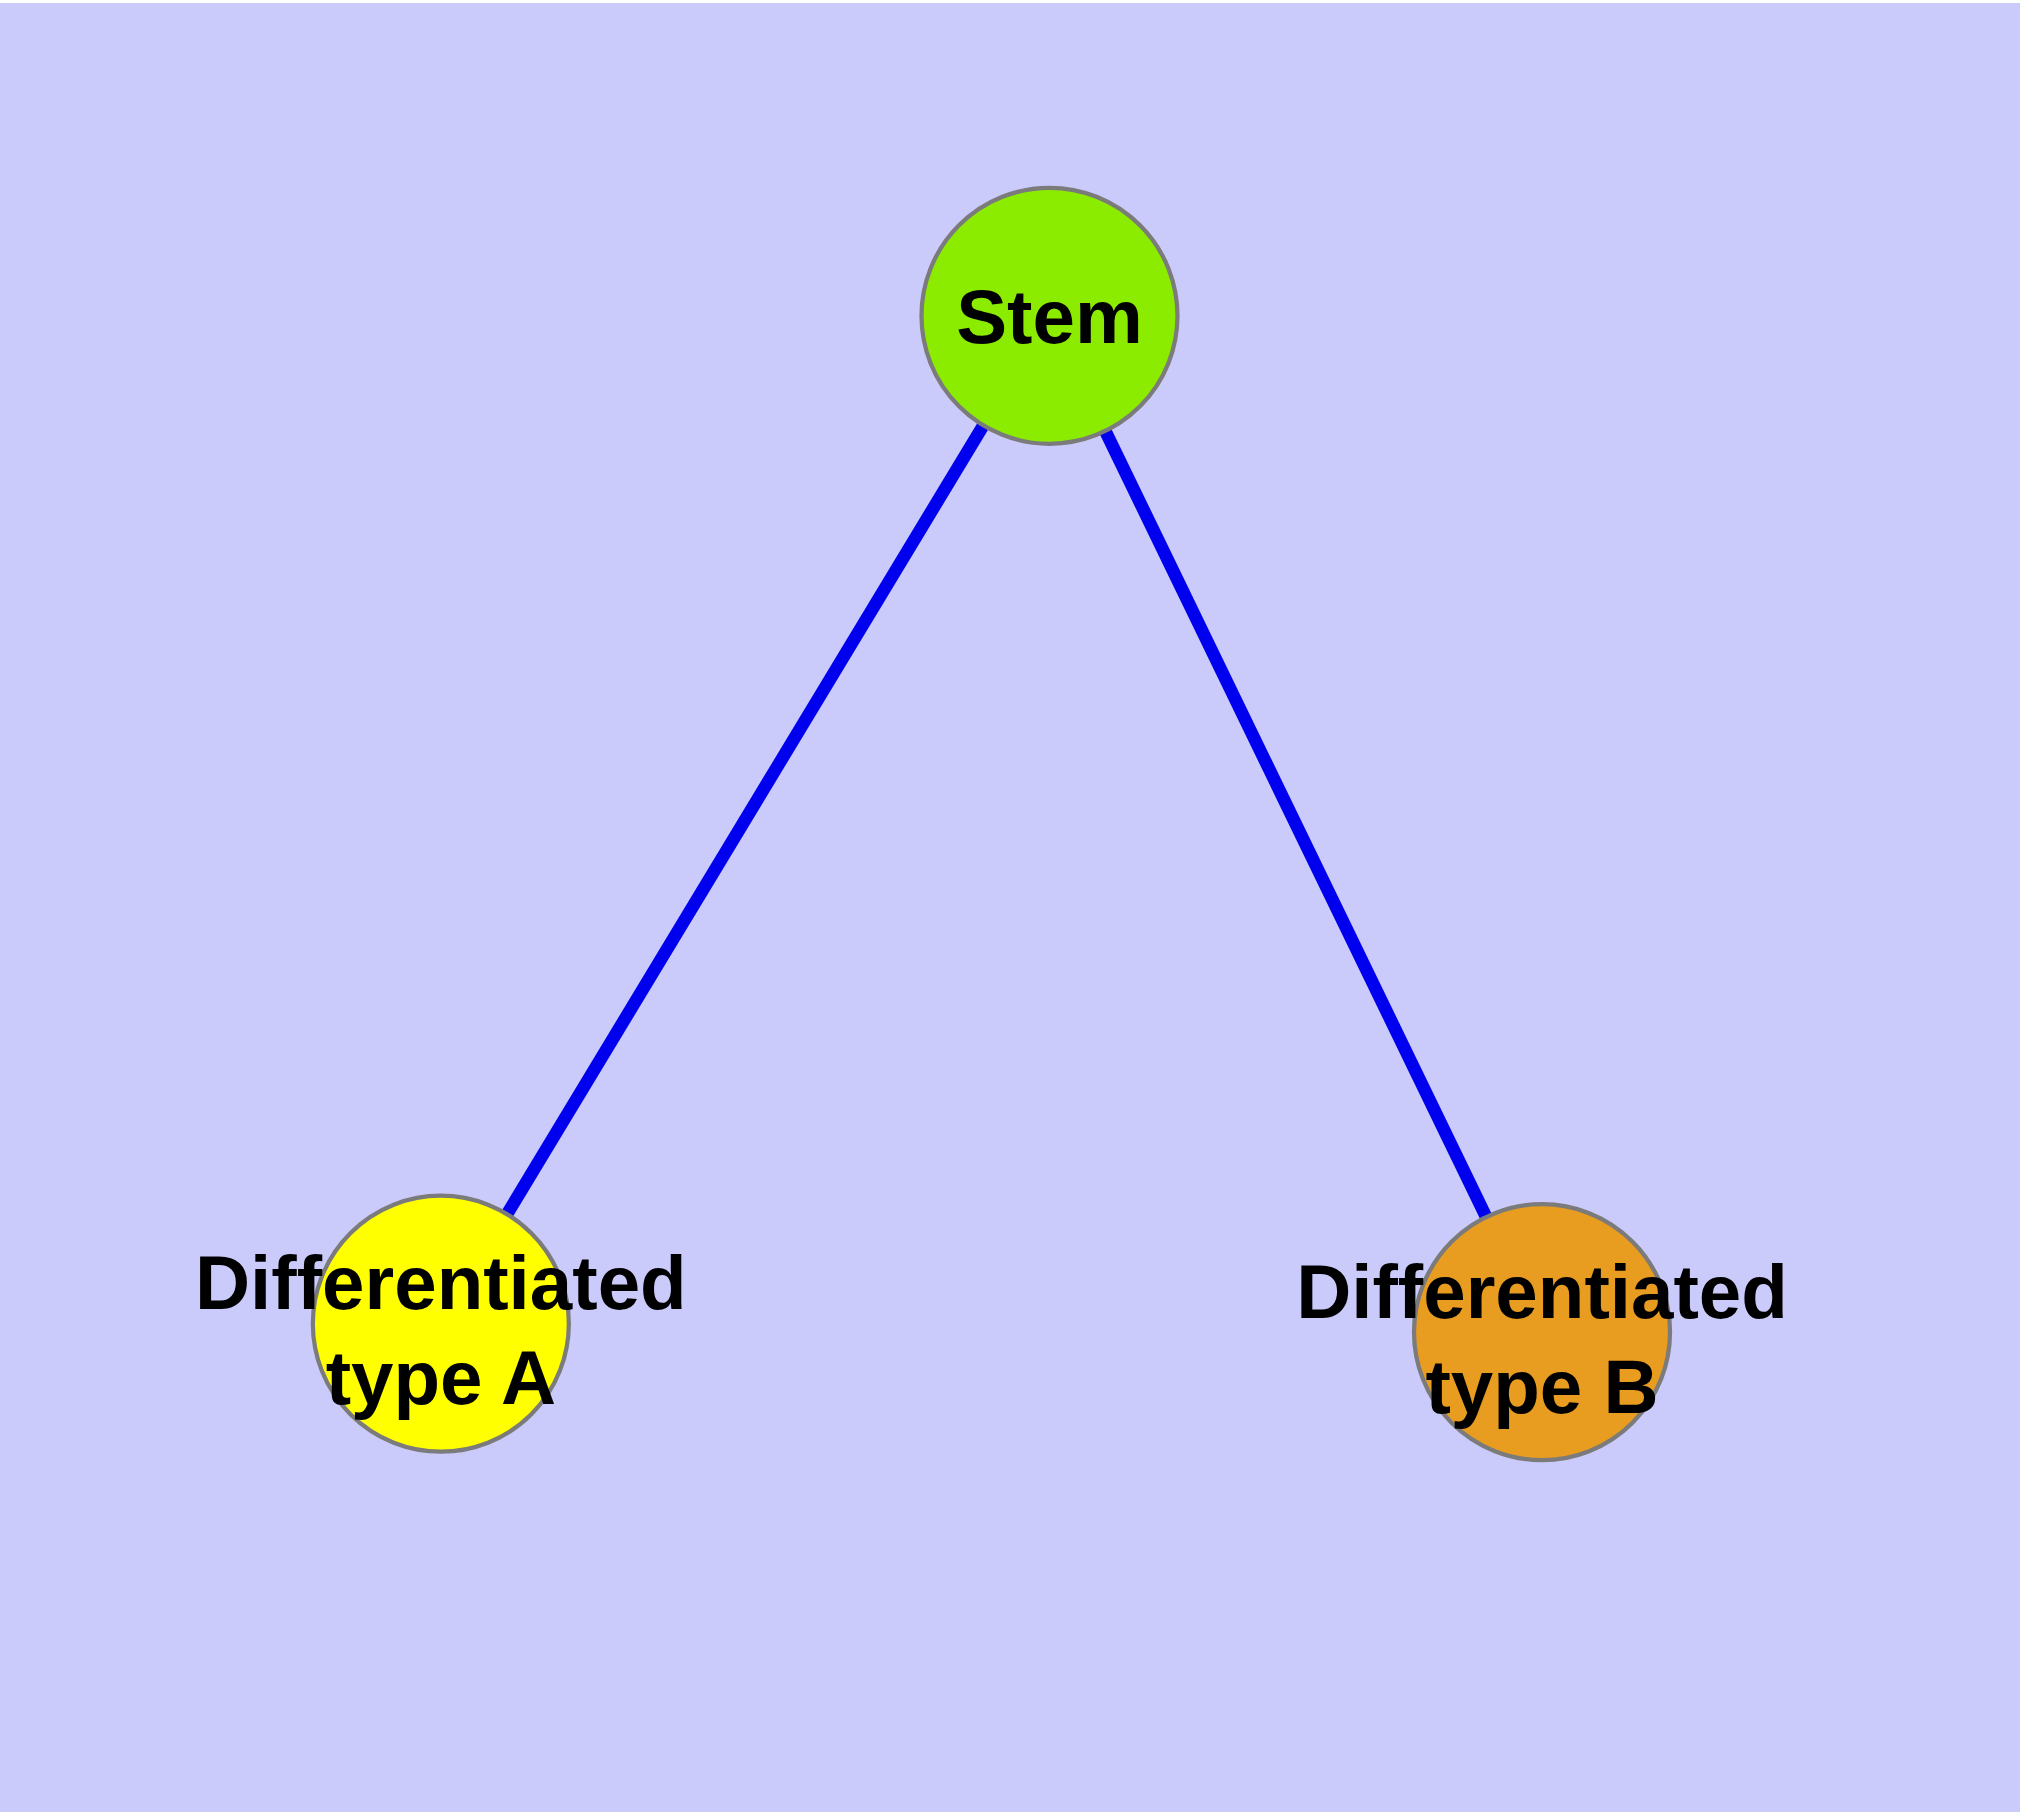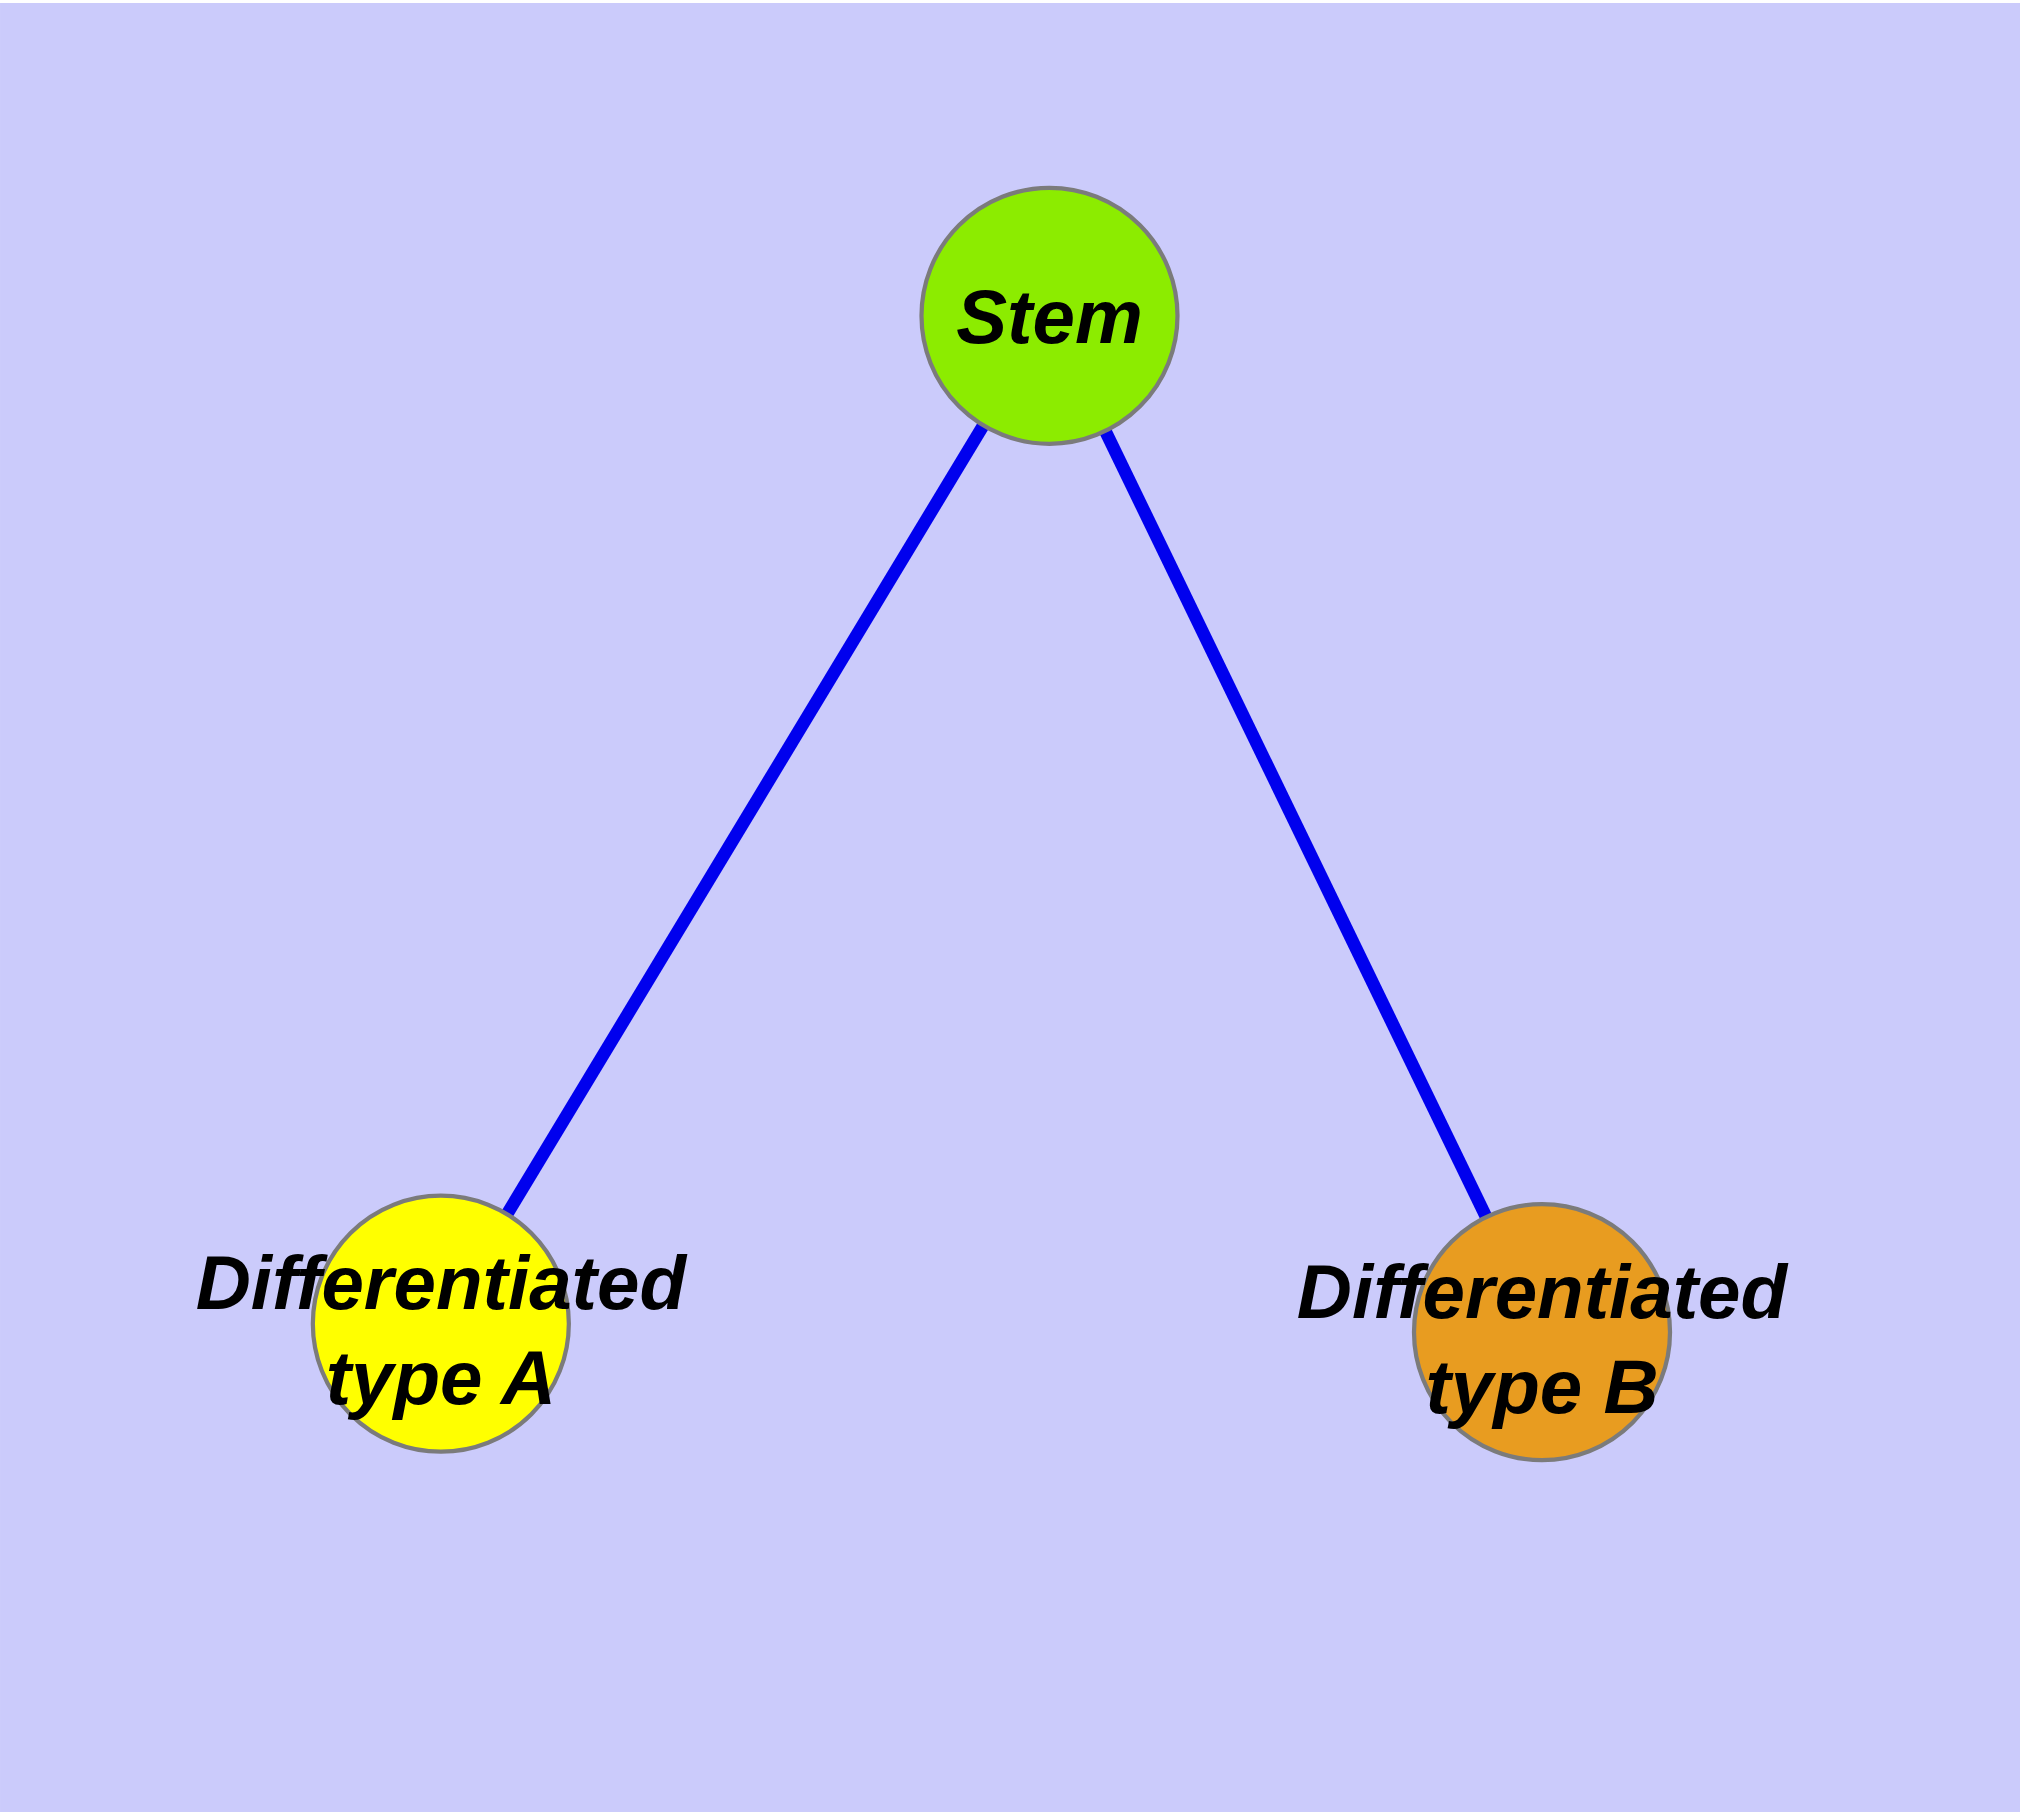--- a/index.html
+++ b/index.html
@@ -13,21 +13,20 @@
     overflow: hidden;
     background: #ffffff;
     font-family: "Liberation Sans", sans-serif;
   }
   .canvas {
     position: absolute;
     left: 0;
     top: 3.4px;            
     width: 2021px;
     height: 1809px;
-    font-style: italic;
   }
   .top-strip {
     position: absolute;
     left: 0;
     top: 0;
     width: 2021px;
     height: 3.4px;
     background: #ffffff;
   }
   svg text {

